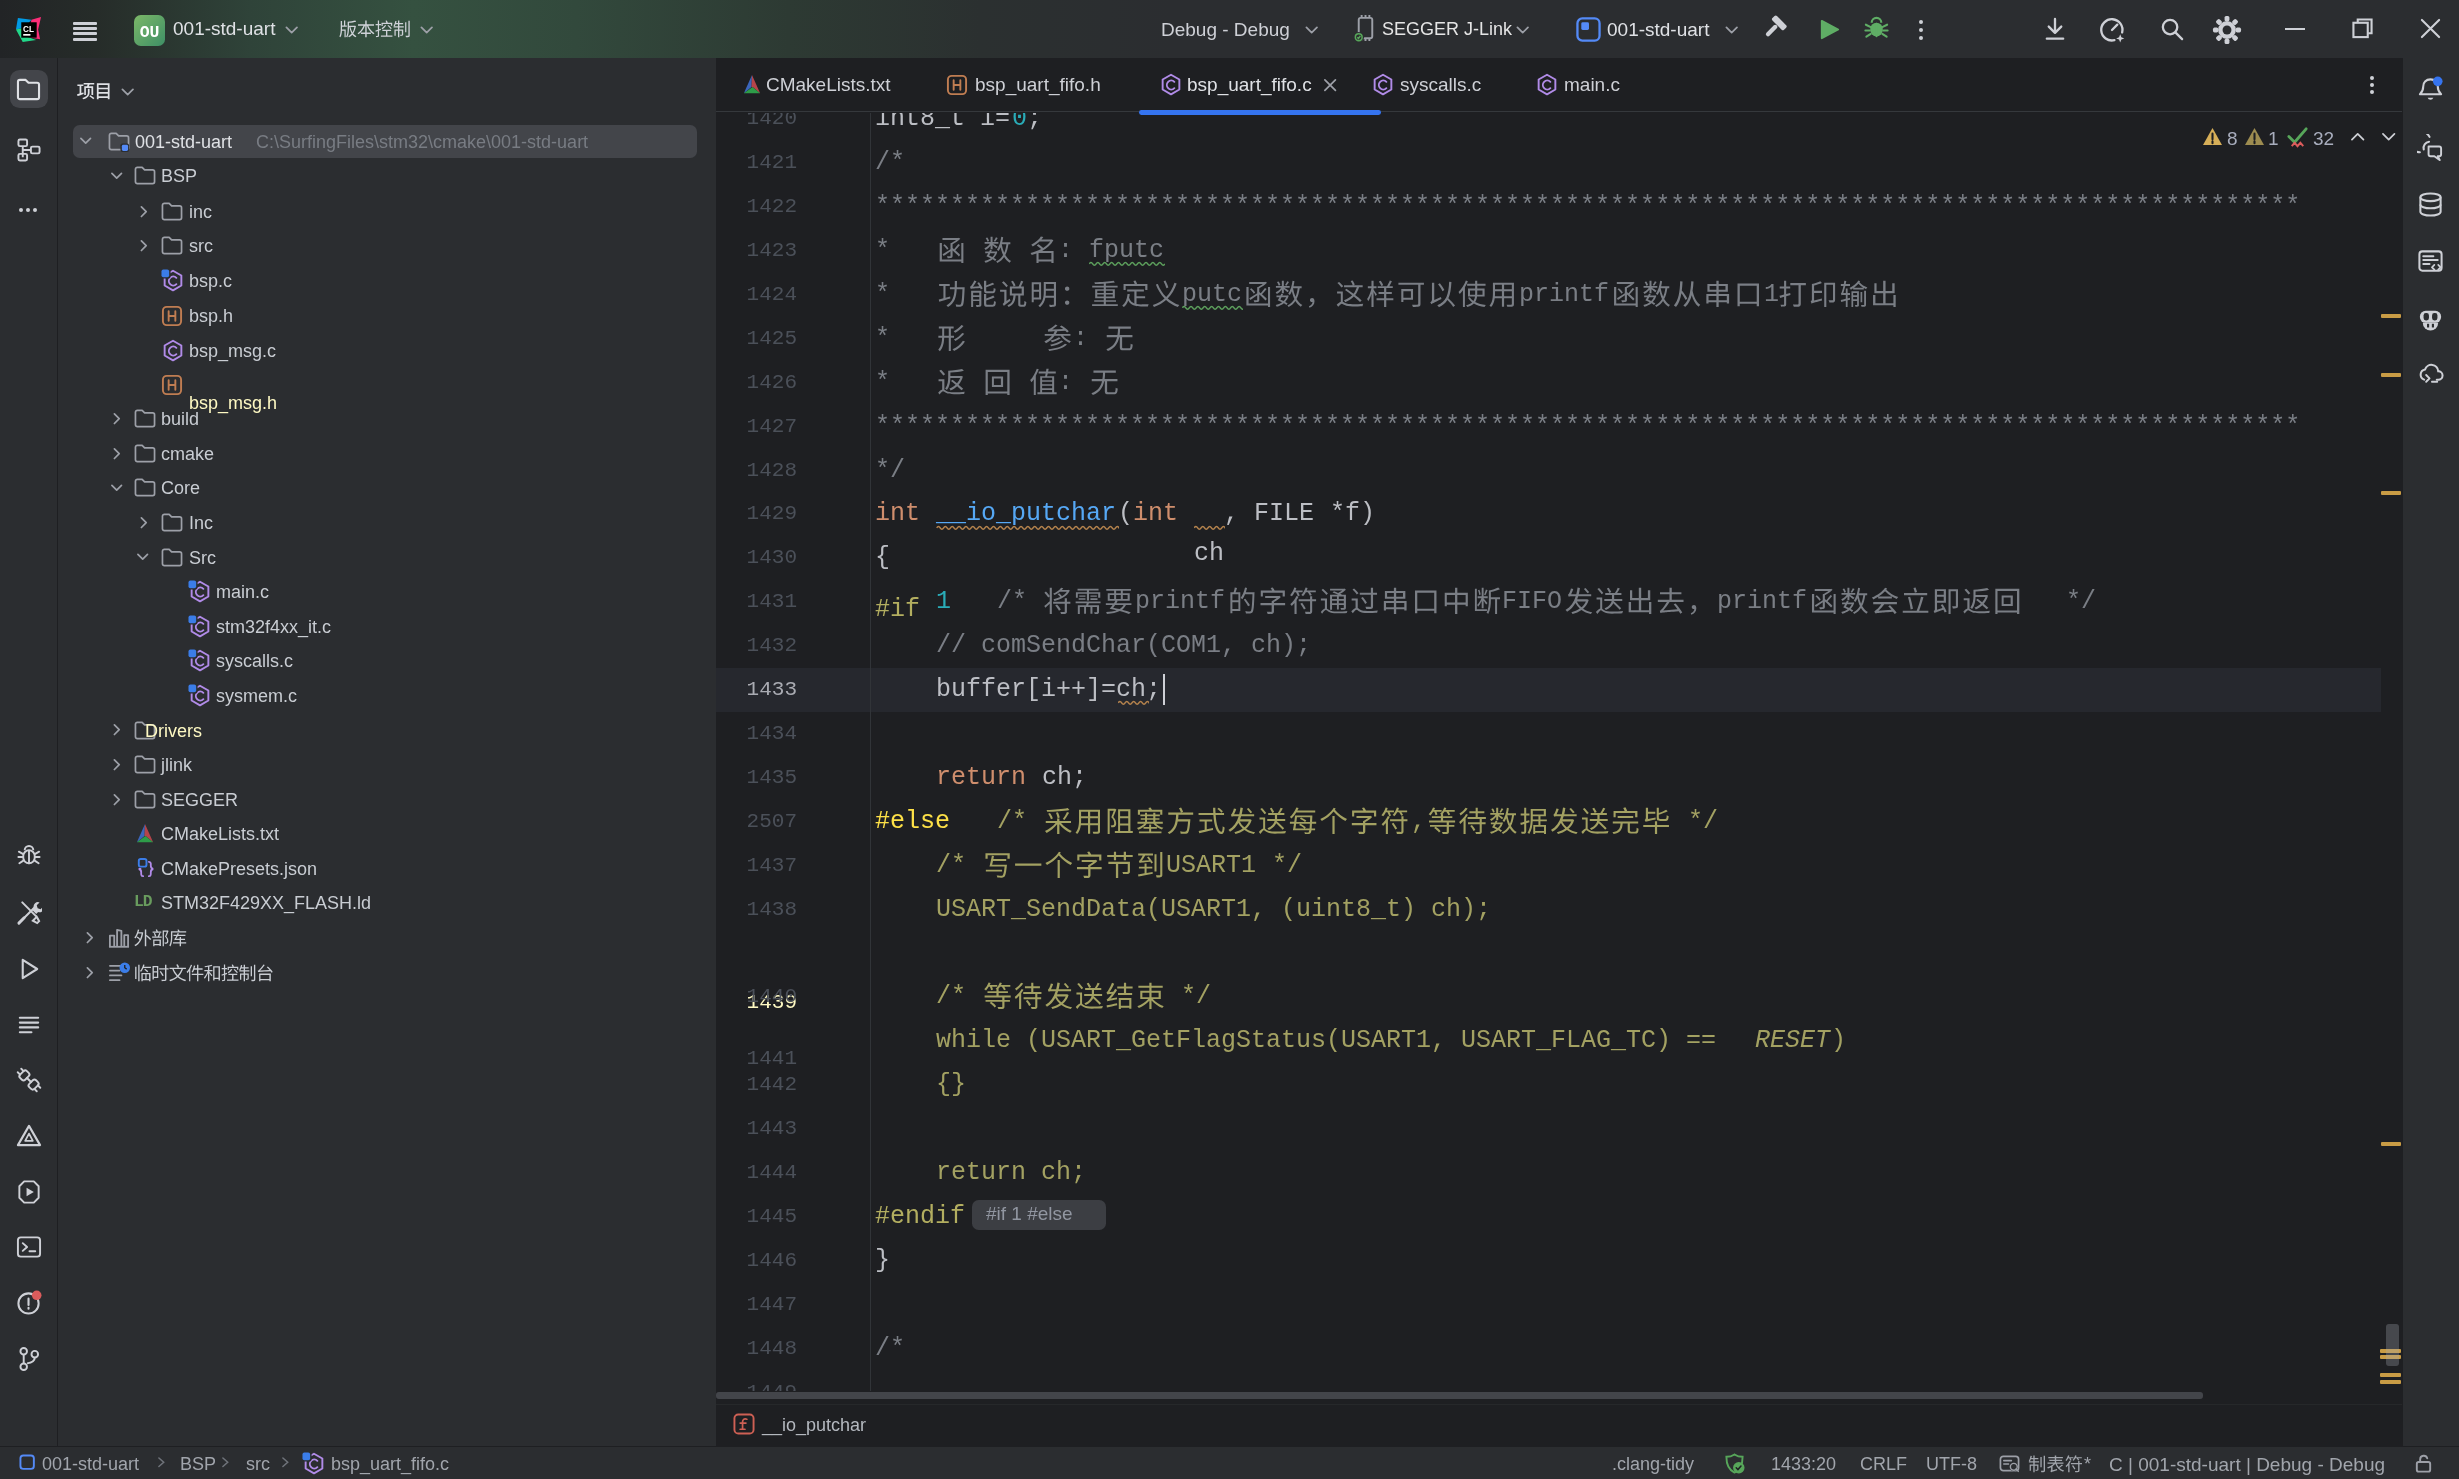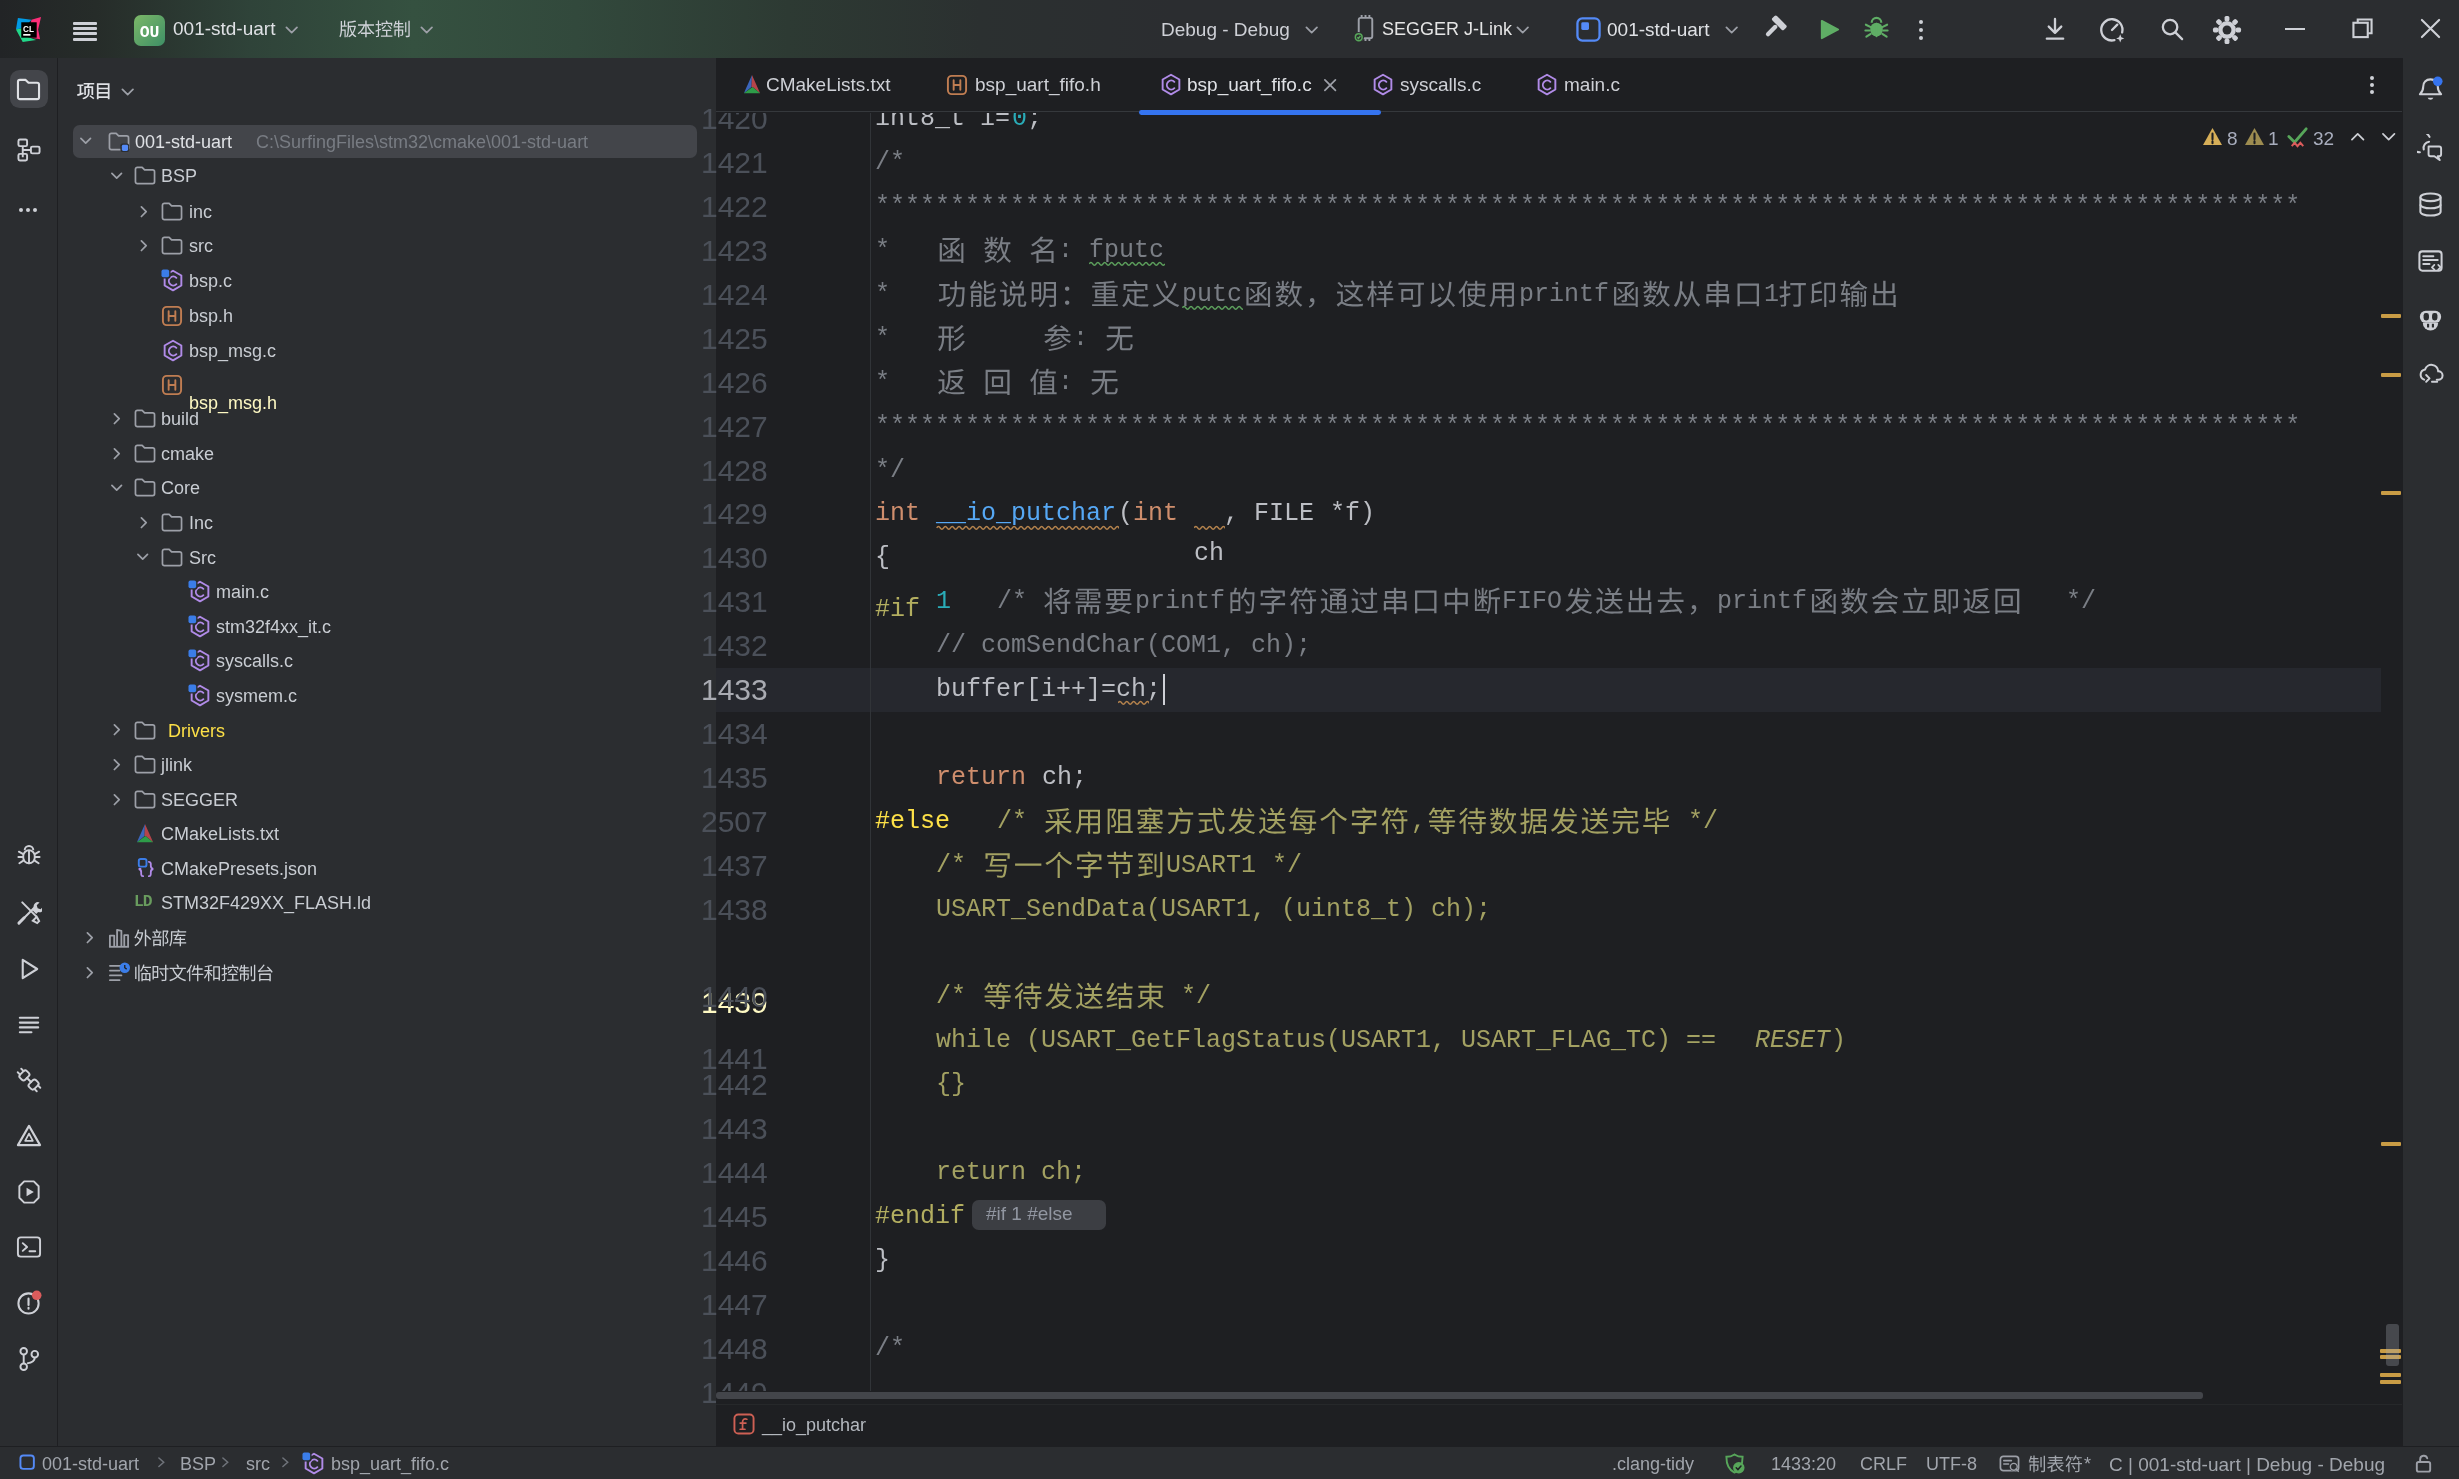--- a/index.html
+++ b/index.html
@@ -4,21 +4,21 @@
 html,body{width:2459px;height:1479px;overflow:hidden;background:#1E1F22}
 body{font-family:"Liberation Sans",sans-serif;position:relative}
 .a{position:absolute}
 #title{left:0;top:0;width:2459px;height:58px;background:linear-gradient(90deg,#222426 0px,#262c29 96px,#2f4339 250px,#355140 413px,#32493c 576px,#2d3a33 788px,#2b3030 980px,#2b2d30 1172px,#2b2d30 2459px)}
 #lstrip{left:0;top:58px;width:58px;height:1388px;background:#2B2D30;border-right:1px solid #1E1F22}
 #panel{left:58px;top:58px;width:658px;height:1388px;background:#2B2D30}
 #editor{left:716px;top:58px;width:1686px;height:1388px;background:#1E1F22;overflow:hidden}
 #rstrip{left:2402px;top:58px;width:58px;height:1388px;background:#2B2D30;border-left:1px solid #1E1F22}
 #status{left:0;top:1446px;width:2459px;height:34px;background:#2B2D30;border-top:1px solid #1E1F22}
 .code{font-size:25px;line-height:44px;white-space:pre;font-family:"Liberation Mono",monospace}
-.lnum{font-size:30px;line-height:44px;font-family:Liberation Sans, sans-serif;color:#4B5059;width:96px;}
+.lnum{font-size:21px;line-height:44px;font-family:Liberation Mono, monospace;color:#4B5059;width:96px;text-align:right}
 .ui{font-size:18px;color:#BEC1C7}
 .tabtxt{font-size:19px;color:#CED0D6}
 </style></head>
 <body>
 <div class="a" id="title"></div>
 <svg class="a" style="left:15.4px;top:16.3px" width="27" height="27" viewBox="0 0 28 28">
 <polygon points="3,2 17,4 10,12 1,14" fill="#009AE5"></polygon>
 <polygon points="17,4 27,1 24,14 26,24 14,22" fill="#FC2D78"></polygon>
 <polygon points="1,14 10,12 14,22 22,25 8,27" fill="#21D789"></polygon>
 <rect x="6.5" y="6.5" width="16" height="16" fill="#000"></rect>
@@ -342,21 +342,21 @@
     <rect x="-1" y="-1" width="11" height="11" rx="3" fill="#2B2D30"></rect>
     <rect x="0.5" y="0.5" width="8" height="8" rx="2" fill="#3B7DE8"></rect>
   </svg>
 <div class="a ui" style="left:216px;top:686px;color:#C9CDD3">sysmem.c</div>
 <svg class="a" style="left:112px;top:722px" width="9.6" height="15.4" viewBox="0 0 10 16">
     <path d="M2.5 3 L7.5 8 L2.5 13" fill="none" stroke="#9DA0A8" stroke-width="1.8" stroke-linecap="round" stroke-linejoin="round"></path>
   </svg>
 <svg class="a" style="left:134px;top:720px" width="22" height="21" viewBox="0 0 23 22">
     <path d="M1.5 4.5 a2 2 0 0 1 2 -2 h5 l2.6 2.6 h8.4 a2 2 0 0 1 2 2 v10.4 a2 2 0 0 1 -2 2 h-16 a2 2 0 0 1 -2 -2 Z" fill="none" stroke="#9DA0A8" stroke-width="1.8" stroke-linejoin="round"></path>
   </svg>
-<div class="a ui" style="left:168px;top:721px;color:#fde047">Drivers</div>
+<div class="a ui" style="left:145px;top:721px;color:#fef9c3">Drivers</div>
 <svg class="a" style="left:112px;top:757px" width="9.6" height="15.4" viewBox="0 0 10 16">
     <path d="M2.5 3 L7.5 8 L2.5 13" fill="none" stroke="#9DA0A8" stroke-width="1.8" stroke-linecap="round" stroke-linejoin="round"></path>
   </svg>
 <svg class="a" style="left:134px;top:754px" width="22" height="21" viewBox="0 0 23 22">
     <path d="M1.5 4.5 a2 2 0 0 1 2 -2 h5 l2.6 2.6 h8.4 a2 2 0 0 1 2 2 v10.4 a2 2 0 0 1 -2 2 h-16 a2 2 0 0 1 -2 -2 Z" fill="none" stroke="#9DA0A8" stroke-width="1.8" stroke-linejoin="round"></path>
   </svg>
 <div class="a ui" style="left:161px;top:755px;color:#C9CDD3">jlink</div>
 <svg class="a" style="left:112px;top:792px" width="9.6" height="15.4" viewBox="0 0 10 16">
     <path d="M2.5 3 L7.5 8 L2.5 13" fill="none" stroke="#9DA0A8" stroke-width="1.8" stroke-linecap="round" stroke-linejoin="round"></path>
   </svg>

